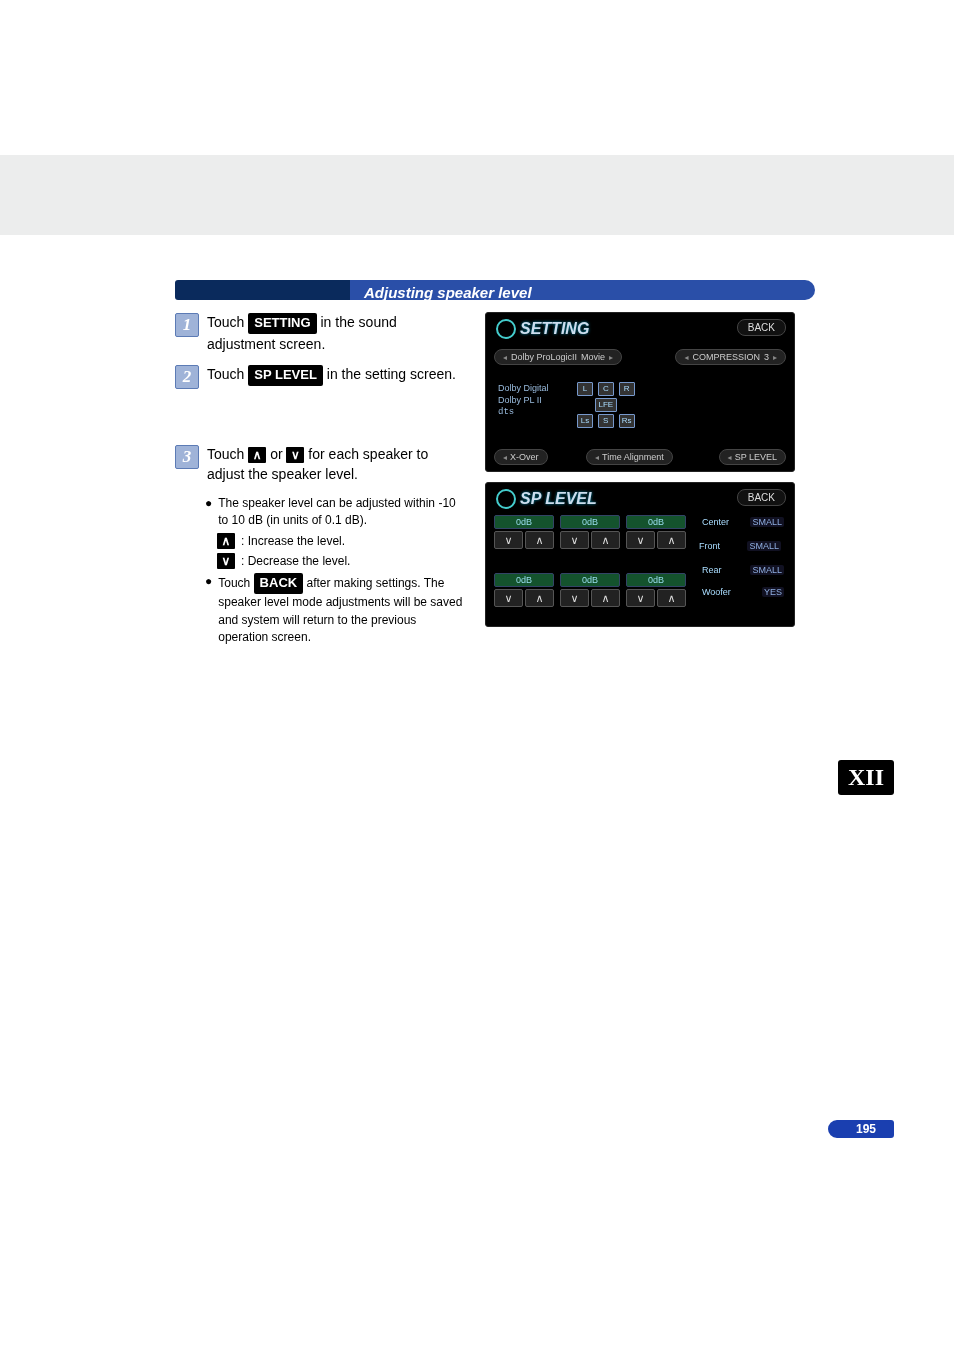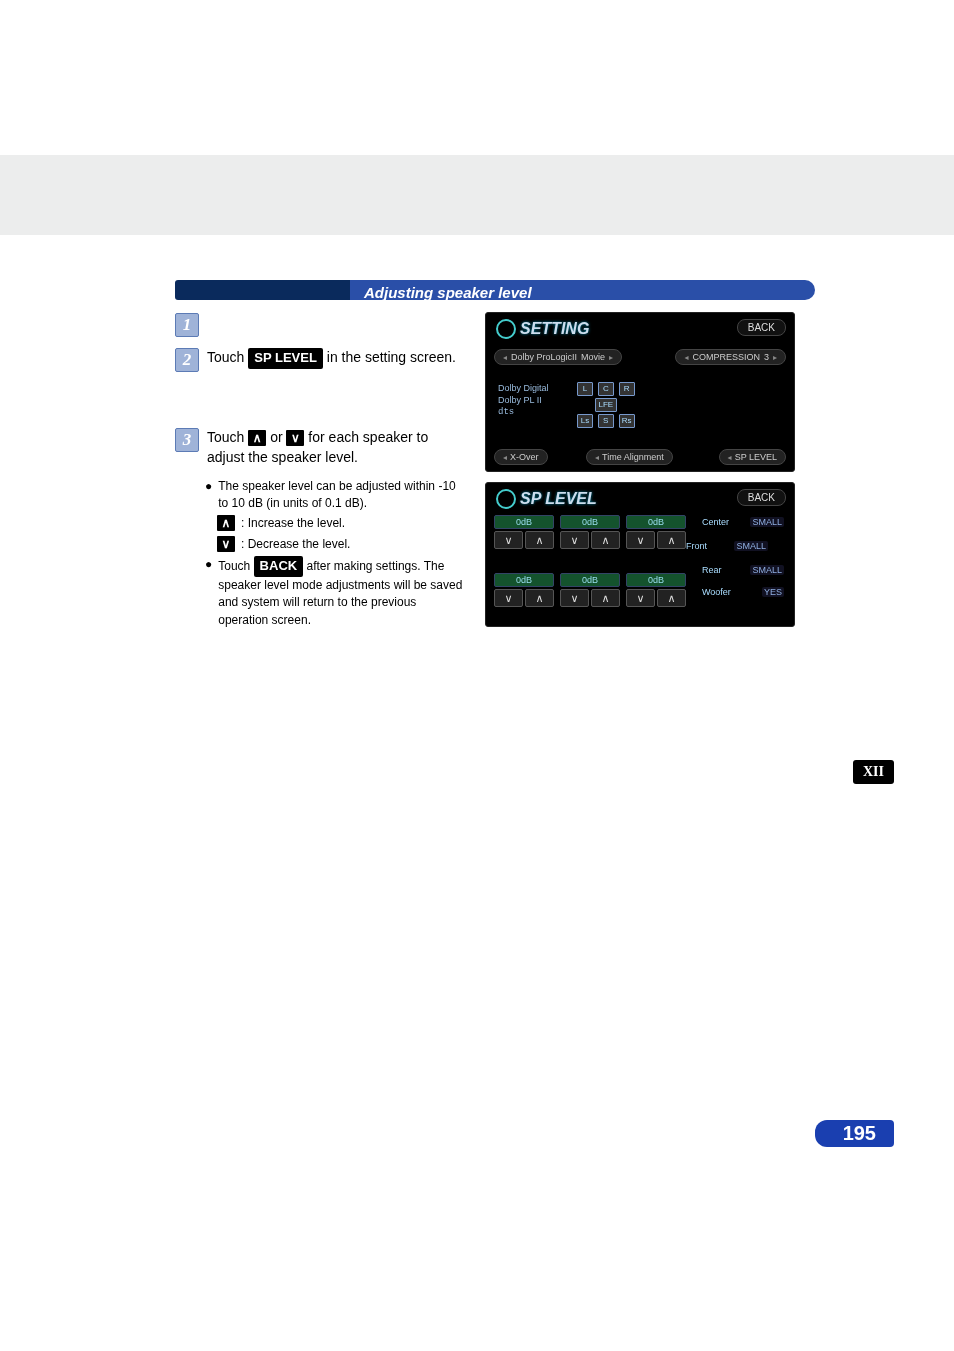--- a/index.html
+++ b/index.html
@@ -209,32 +209,32 @@
 
   
   .side-tab {
     position:absolute;
     top: 760px;
     right: 60px;
     background: #000;
     color: #fff;
     font-family: "Times New Roman", serif;
     font-weight: bold;
-    font-size: 14px;
+    font-size: 24px;
     padding: 4px 10px;
     border-radius: 3px;
   }
   .page-num {
     position:absolute;
     top: 1120px;
     right: 60px;
     background:#1a3fb0;
     color:#fff;
     font-weight:bold;
-    font-size:20px;
+    font-size:12px;
     padding:2px 18px 2px 28px;
     border-radius: 12px 4px 4px 12px;
   }
 </style>
 </head>
 <body>
 
 <div class="page">
   <div class="light-band"></div>
 
@@ -244,20 +244,23 @@
       <div class="lead"></div>
       <div class="title-area">Adjusting speaker level</div>
     </div>
 
     <div class="cols">
 
       <div class="left-col">
 
         <div class="step">
           <div class="num">1</div>
+          <div class="txt">
+            <span>Touch </span><span class="pill">SETTING</span><span> in the sound adjustment screen.</span>
+          </div>
         </div>
 
         <div class="step">
           <div class="num">2</div>
           <div class="txt">
             <span>Touch </span><span class="pill">SP LEVEL</span><span> in the setting screen.</span>
           </div>
         </div>
 
         <div style="height:45px"></div>
@@ -395,21 +398,21 @@
             <div class="sp-btns">
               <div class="b">∨</div>
               <div class="b">∧</div>
             </div>
           </div>
 
           <div class="kv" style="top:34px; right:10px;">
               <span class="k">Center</span>
               <span class="v">SMALL</span>
             </div>
-          <div class="kv" style="top:58px; right:26px;">
+          <div class="kv" style="top:58px; right:13px;">
               <span class="k">Front</span>
               <span class="v">SMALL</span>
             </div>
           <div class="kv" style="top:82px; right:10px;">
               <span class="k">Rear</span>
               <span class="v">SMALL</span>
             </div>
           <div class="kv" style="top:104px; right:10px;">
               <span class="k">Woofer</span>
               <span class="v">YES</span>

